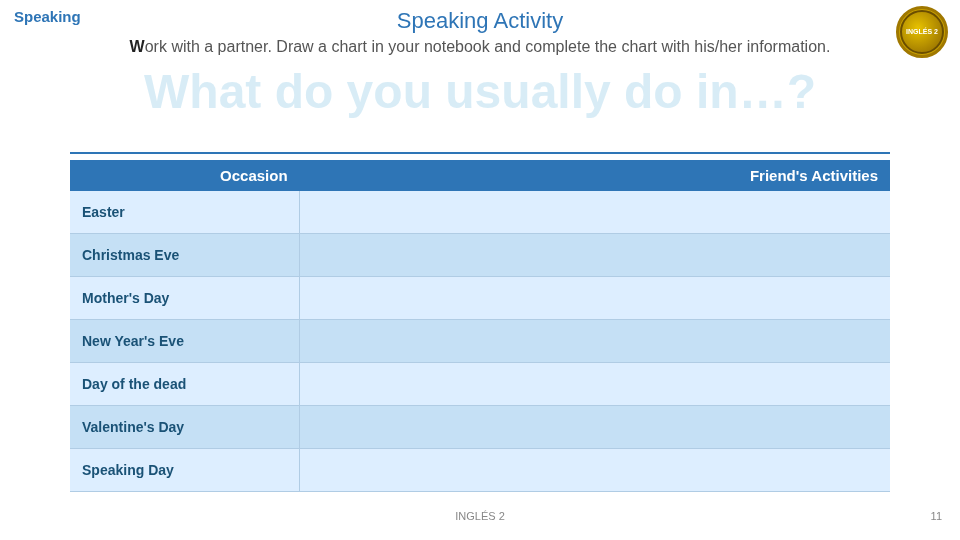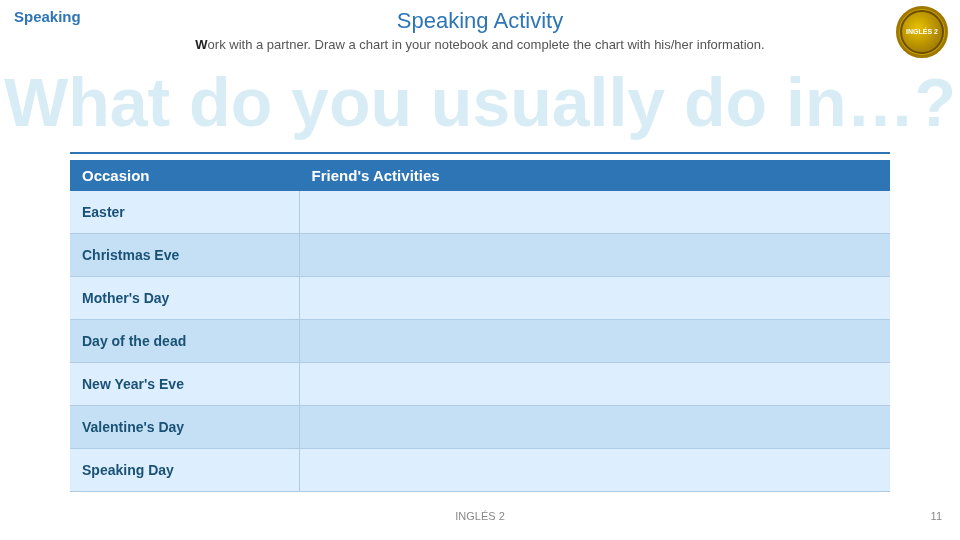--- a/index.html
+++ b/index.html
@@ -74,38 +74,38 @@
       text-align: center;
     }
 
     .title-main {
       font-size: 22px;
       font-weight: normal;
       color: #2e75b6;
     }
 
     .title-sub {
-      font-size: 13px;
+      font-size: 16px;
       color: #555;
       margin-top: 2px;
       line-height: 1.4;
     }
 
     .title-sub strong {
       color: #222;
     }
 
     
     .watermark {
       position: absolute;
       top: 68px;
       left: 0;
       right: 0;
       text-align: center;
-      font-size: 68px;
+      font-size: 48px;
       font-weight: 900;
       color: rgba(100, 180, 220, 0.25);
       line-height: 1.0;
       pointer-events: none;
       z-index: 0;
       white-space: nowrap;
     }
 
     
     .divider {
@@ -132,21 +132,21 @@
       border-collapse: collapse;
       table-layout: fixed;
     }
 
     thead tr th {
       background: #2e75b6;
       color: white;
       font-size: 15px;
       font-weight: bold;
       padding: 7px 12px;
-      text-align: left;
+      text-align: right;
     }
 
     thead tr th:first-child {
       width: 28%;
     }
 
     tbody tr:nth-child(odd) {
       background: #ddeeff;
     }
 
@@ -232,25 +232,25 @@
           </tr>
           <tr>
             <td>Christmas Eve</td>
             <td></td>
           </tr>
           <tr>
             <td>Mother's Day</td>
             <td></td>
           </tr>
           <tr>
+            <td>New Year's Eve</td>
+            <td></td>
+          </tr>
+          <tr>
             <td>Day of the dead</td>
-            <td></td>
-          </tr>
-          <tr>
-            <td>New Year's Eve</td>
             <td></td>
           </tr>
           <tr>
             <td>Valentine's Day</td>
             <td></td>
           </tr>
           <tr>
             <td>Speaking Day</td>
             <td></td>
           </tr>

